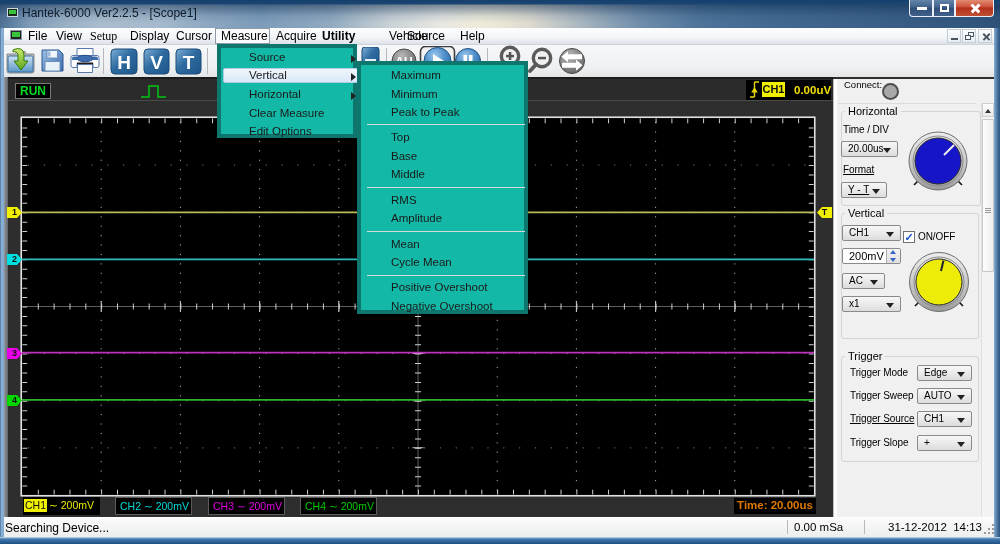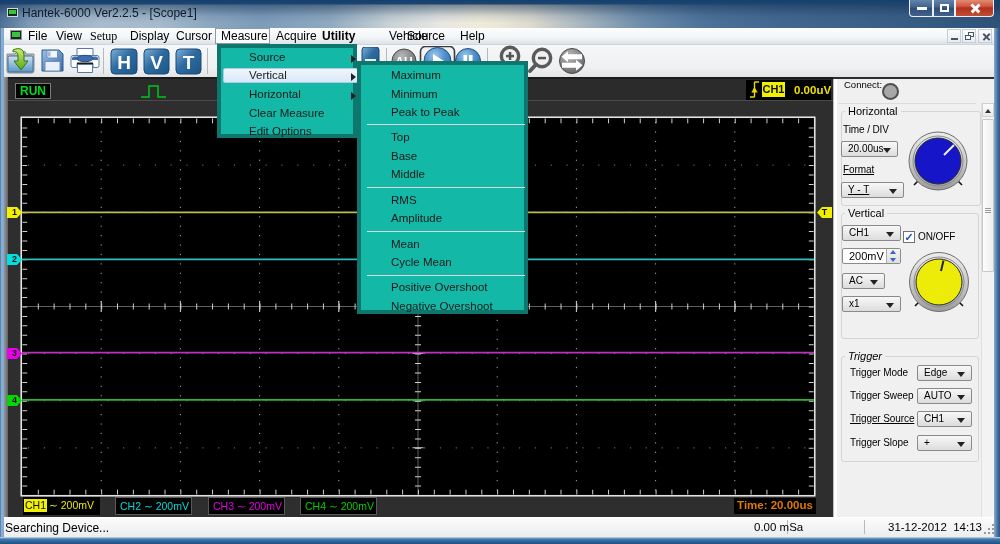--- a/index.html
+++ b/index.html
@@ -310,21 +310,21 @@
 <div class="chbox" style="left:23px;width:77px;color:#e8e800;">
   <span style="display:inline-block;background:#f0f000;color:#111;width:23px;height:13px;line-height:13px;margin:2px 0 0 1px;text-align:center;vertical-align:top;">CH1</span><span style="margin-left:2px;">∼</span> 200mV</div>
 <div class="chbox chbd" style="left:115px;width:77px;color:#00d8d8;padding-left:4px;">CH2 ∼ 200mV</div>
 <div class="chbox chbd" style="left:208px;width:77px;color:#e000e0;padding-left:4px;">CH3 ∼ 200mV</div>
 <div class="chbox chbd" style="left:300px;width:77px;color:#00cc00;padding-left:4px;">CH4 ∼ 200mV</div>
 <div id="timebox" class="abs">Time: 20.00us</div>
 
 <div id="statusbar" class="abs"></div>
 <div class="abs" style="left:5px;top:521px;font-size:12px;">Searching Device...</div>
 <div class="ssep" style="left:787px;"></div>
-<div class="abs" style="left:754px;top:521px;font-size:11.5px;">0.00 mSa</div>
+<div class="abs" style="left:794px;top:521px;font-size:11.5px;">0.00 mSa</div>
 <div class="ssep" style="left:864px;"></div>
 <div class="abs" style="left:888px;top:521px;font-size:11.5px;">31-12-2012&nbsp;&nbsp;14:13</div>
 <svg class="abs" style="left:984px;top:524px;" width="12" height="12" viewBox="0 0 12 12">
   <g fill="#9a9a9a">
       <rect x="8" y="0" width="2" height="2"></rect>
       <rect x="4" y="4" width="2" height="2"></rect>
       <rect x="8" y="4" width="2" height="2"></rect>
       <rect x="0" y="8" width="2" height="2"></rect>
       <rect x="4" y="8" width="2" height="2"></rect>
       <rect x="8" y="8" width="2" height="2"></rect>
@@ -335,21 +335,21 @@
 <div class="abs" style="left:833px;top:79px;width:3px;height:438px;background:#fbfbfb;border-left:1px solid #c0c0c0;"></div>
 <div id="connlabel" class="abs">Connect:</div>
 <div id="conncircle" class="abs"></div>
 <div id="connsep" class="abs"></div>
 
 <div class="group" style="left:841px;top:111px;width:140px;height:95px;"></div>
 <div class="glabel" style="left:845px;top:105px;">Horizontal</div>
 <div class="plabel" style="left:843px;top:124px;">Time / DIV</div>
 <div class="combo" style="left:841px;top:141px;width:57px;">20.00us</div>
 <div class="plabel" style="left:843px;top:164px;text-decoration:underline;">Format</div>
-<div class="combo" style="left:841px;top:182px;width:63px;text-decoration:underline;">Y - T</div>
+<div class="combo" style="left:841px;top:182px;width:46px;text-decoration:underline;">Y - T</div>
 <svg class="abs" style="left:903px;top:126px;" width="70" height="70" viewBox="0 0 70 70">
   <defs>
     <linearGradient id="ring" x1="0" y1="0" x2="0" y2="1">
       <stop offset="0" stop-color="#ededed"></stop>
         <stop offset=".6" stop-color="#c2c2c2"></stop>
         <stop offset="1" stop-color="#9a9a9a"></stop>
     </linearGradient>
   </defs>
   <line x1="11" y1="59" x2="17" y2="53" stroke="#111" stroke-width="1.6"></line>
   <line x1="59" y1="59" x2="53" y2="53" stroke="#111" stroke-width="1.6"></line>
@@ -374,21 +374,21 @@
 <svg class="abs" style="left:904px;top:247px;" width="70" height="70" viewBox="0 0 70 70">
   <line x1="11" y1="59" x2="17" y2="53" stroke="#111" stroke-width="1.6"></line>
   <line x1="59" y1="59" x2="53" y2="53" stroke="#111" stroke-width="1.6"></line>
   <circle cx="35" cy="35" r="29.5" fill="url(#ring)" stroke="#6f6f6f"></circle>
   <circle cx="35" cy="35" r="25" fill="none" stroke="#8a8a8a" stroke-width="1"></circle>
   <circle cx="35" cy="35" r="23" fill="#ecec08" stroke="#2a2a2a"></circle>
   <line x1="37" y1="24" x2="39.5" y2="13.5" stroke="#223" stroke-width="2"></line>
 </svg>
 
 <div class="group" style="left:841px;top:356px;width:138px;height:106px;"></div>
-<div class="glabel" style="left:845px;top:350px;font-style:italic;">Trigger</div>
+<div class="glabel" style="left:845px;top:350px;">Trigger</div>
 <div class="plabel" style="left:850px;top:367px;">Trigger Mode</div>
 <div class="combo" style="left:917px;top:365px;width:55px;">Edge</div>
 <div class="plabel" style="left:850px;top:390px;">Trigger Sweep</div>
 <div class="combo" style="left:917px;top:388px;width:55px;">AUTO</div>
 <div class="plabel" style="left:850px;top:413px;text-decoration:underline;">Trigger Source</div>
 <div class="combo" style="left:917px;top:411px;width:55px;">CH1</div>
 <div class="plabel" style="left:850px;top:437px;">Trigger Slope</div>
 <div class="combo" style="left:917px;top:435px;width:55px;">+</div>
 
 <div id="sbtrack" class="abs"></div>

